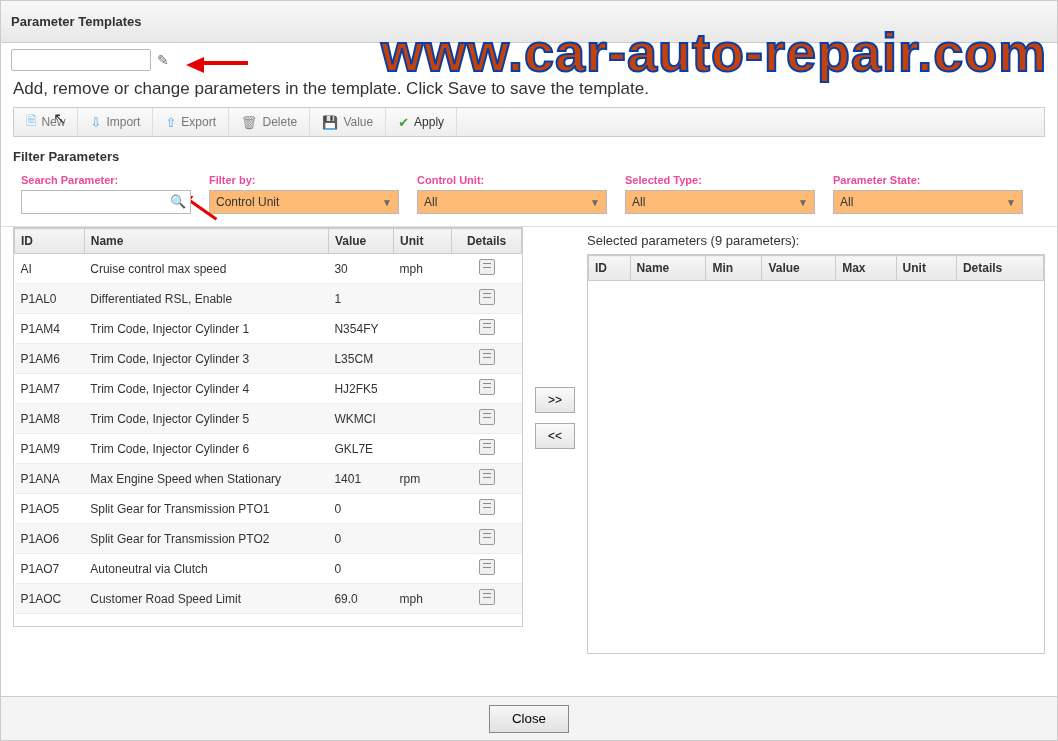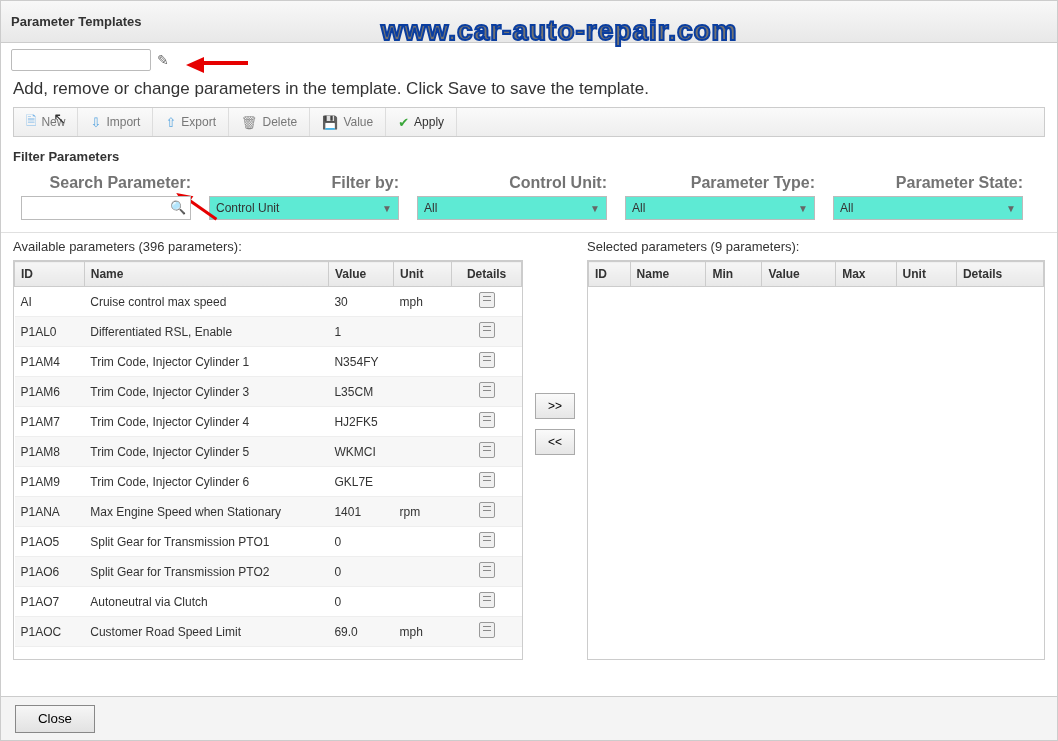--- a/index.html
+++ b/index.html
@@ -117,31 +117,31 @@
     padding: 4px 12px;
   }
   .filter-row {
     display: flex;
     gap: 18px;
     padding: 6px 20px 12px 20px;
     border-bottom: 1px solid #e0e0e0;
     align-items: flex-end;
   }
   .filter-col { display:flex; flex-direction:column; gap:4px; }
-  .filter-col label { font-size:16px; font-weight:bold; color:#737373;text-align:right; }
+  .filter-col label { font-size:11px; font-weight:bold; color:#ec4899; }
   .search-wrap { position:relative; width:170px; }
   .search-input {
     width:100%; height:24px; padding:2px 22px 2px 4px;
     border:1px solid #bbb;
   }
   .search-mag {
     position:absolute; right:4px; top:4px; color:#666; font-size:13px;
   }
   .combo {
-    width:190px; height:24px; border:1px solid #bbb; background:#5eead4;
+    width:190px; height:24px; border:1px solid #bbb; background:#fdba74;
     display:flex; align-items:center; justify-content:space-between;
     padding:0 6px; cursor:pointer;
   }
   .combo .caret { color:#666; font-size:10px; }
   .lists-wrap {
     display:flex;
     padding: 0 12px;
     gap: 12px;
     align-items: flex-start;
   }
@@ -204,38 +204,38 @@
     cursor:pointer;
     font-size:12px;
   }
   .footer {
     position:absolute;
     bottom:0; left:0; right:0;
     height:44px;
     border-top:1px solid #ccc;
     background:#f4f4f4;
     display:flex;
-    justify-content:flex-start;
+    justify-content:center;
     align-items:center;
     padding:0 14px;
   }
   .footer button {
     width:80px; height:28px;
     border:1px solid #888;
     background:linear-gradient(#f6f6f6,#e2e2e2);
     cursor:pointer;
   }
   .watermark {
     position:absolute;
-    top:14px; left:380px;
+    top:20px; left:380px;
     font-family: Impact, Arial Black, sans-serif;
     font-weight:900;
-    font-size:28px;
+    font-size:54px;
     letter-spacing:1px;
-    color:#737373;
+    color:#c2410c;
     -webkit-text-stroke: 2px #0a3ea0;
     text-stroke: 2px #0a3ea0;
     pointer-events:none;
     white-space:nowrap;
   }
   
   .avail .c-id { width:60px; }
   .avail .c-name { width:210px; }
   .avail .c-value { width:55px; }
   .avail .c-unit { width:50px; }
@@ -310,39 +310,38 @@
       </div>
     </div>
     <div class="filter-col">
       <label>Control Unit:</label>
       <div class="combo">
         <span>All</span>
         <span class="caret">▼</span>
       </div>
     </div>
     <div class="filter-col">
-      <label>Parameter Type:</label>
+      <label>Selected Type:</label>
       <div class="combo">
         <span>All</span>
         <span class="caret">▼</span>
       </div>
     </div>
     <div class="filter-col">
       <label>Parameter State:</label>
       <div class="combo">
         <span>All</span>
         <span class="caret">▼</span>
       </div>
     </div>
   </div>
 
   <div class="lists-wrap">
 
     <div class="list-panel" style="flex:0 0 510px;">
-      <div class="list-title">Available parameters (396 parameters):</div>
       <div class="table-wrap">
         <div class="table-scroll">
           <table class="grid avail">
             <thead>
               <tr>
                 <th class="c-id">ID</th>
                 <th class="c-name">Name</th>
                 <th class="c-value">Value</th>
                 <th class="c-unit">Unit</th>
                 <th class="c-details">Details</th>

